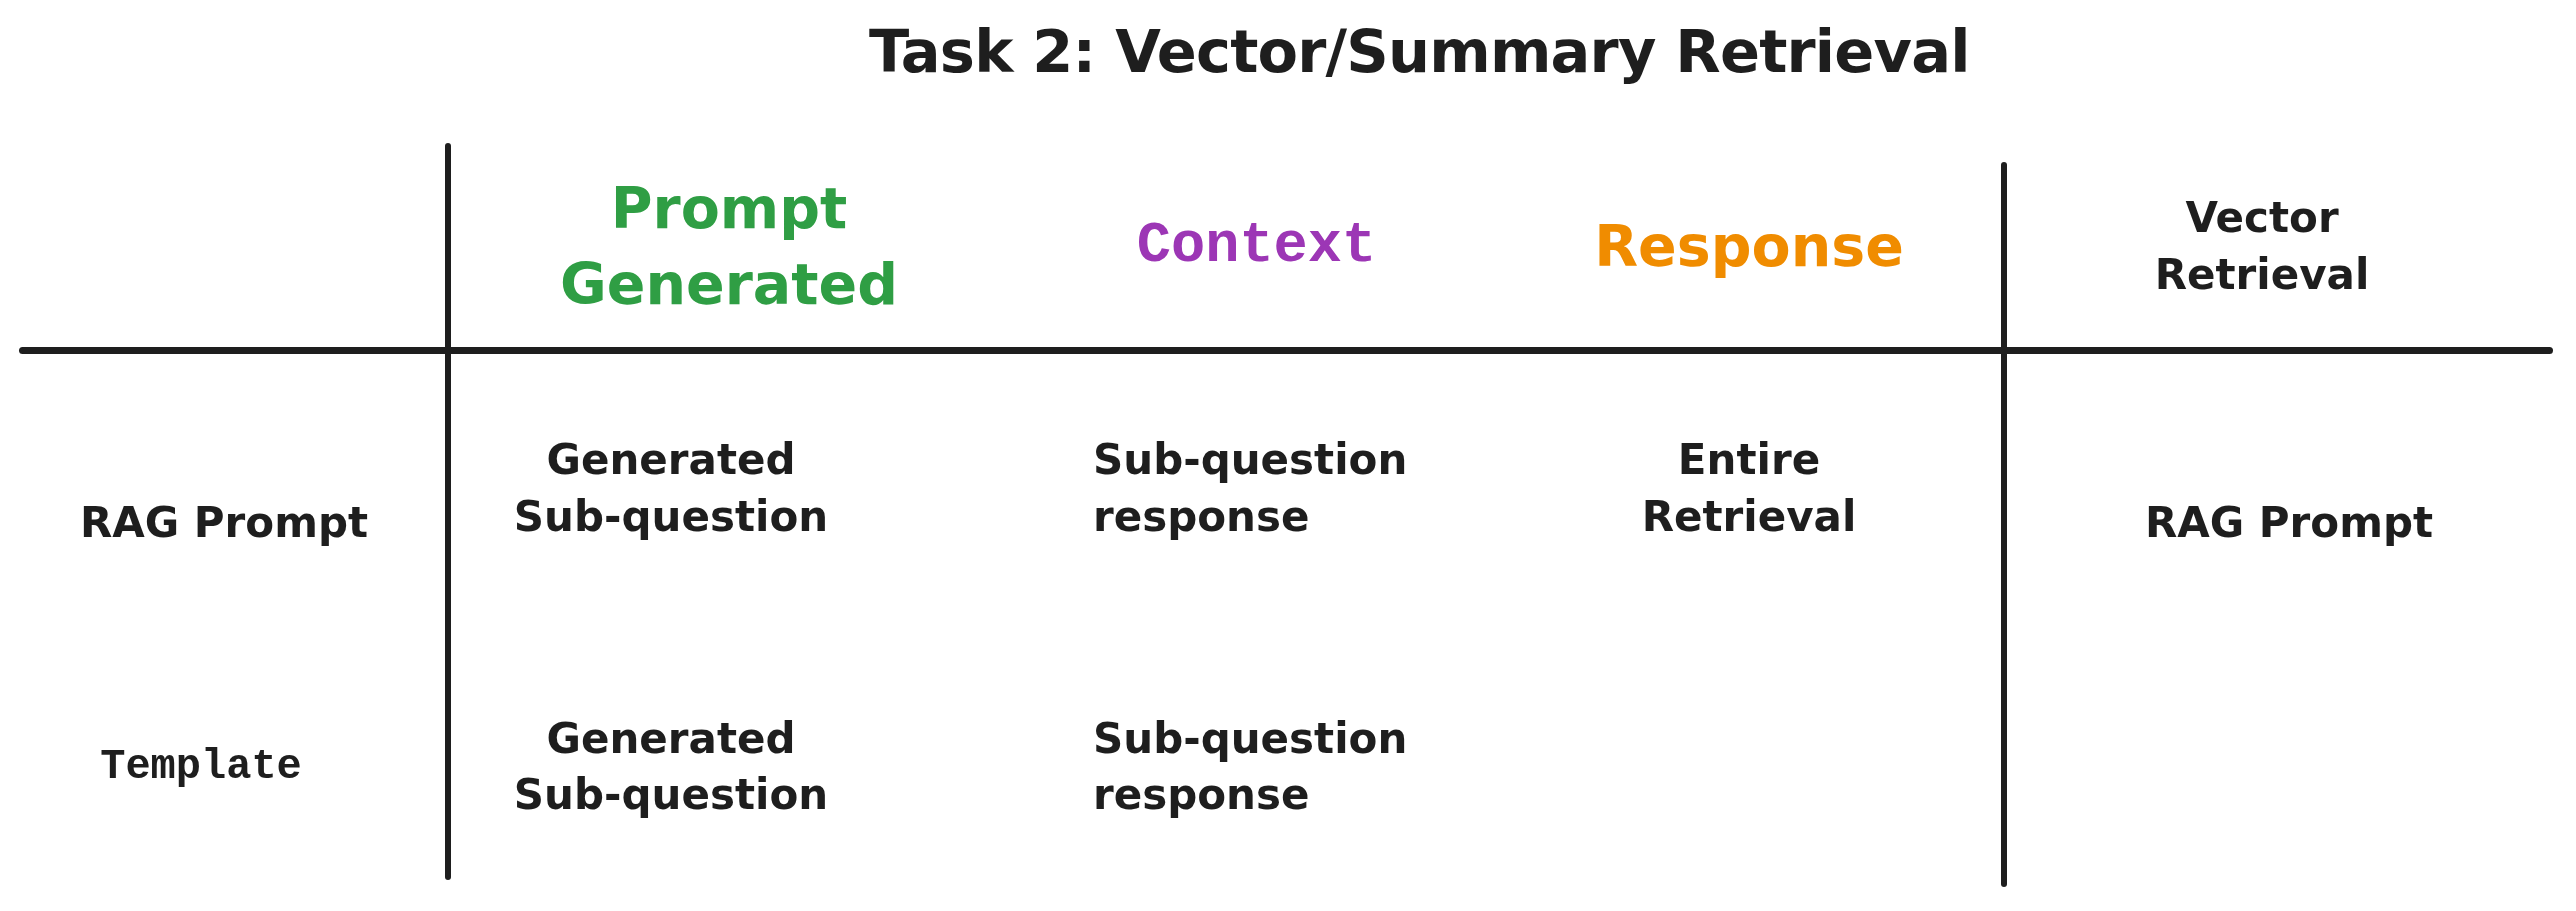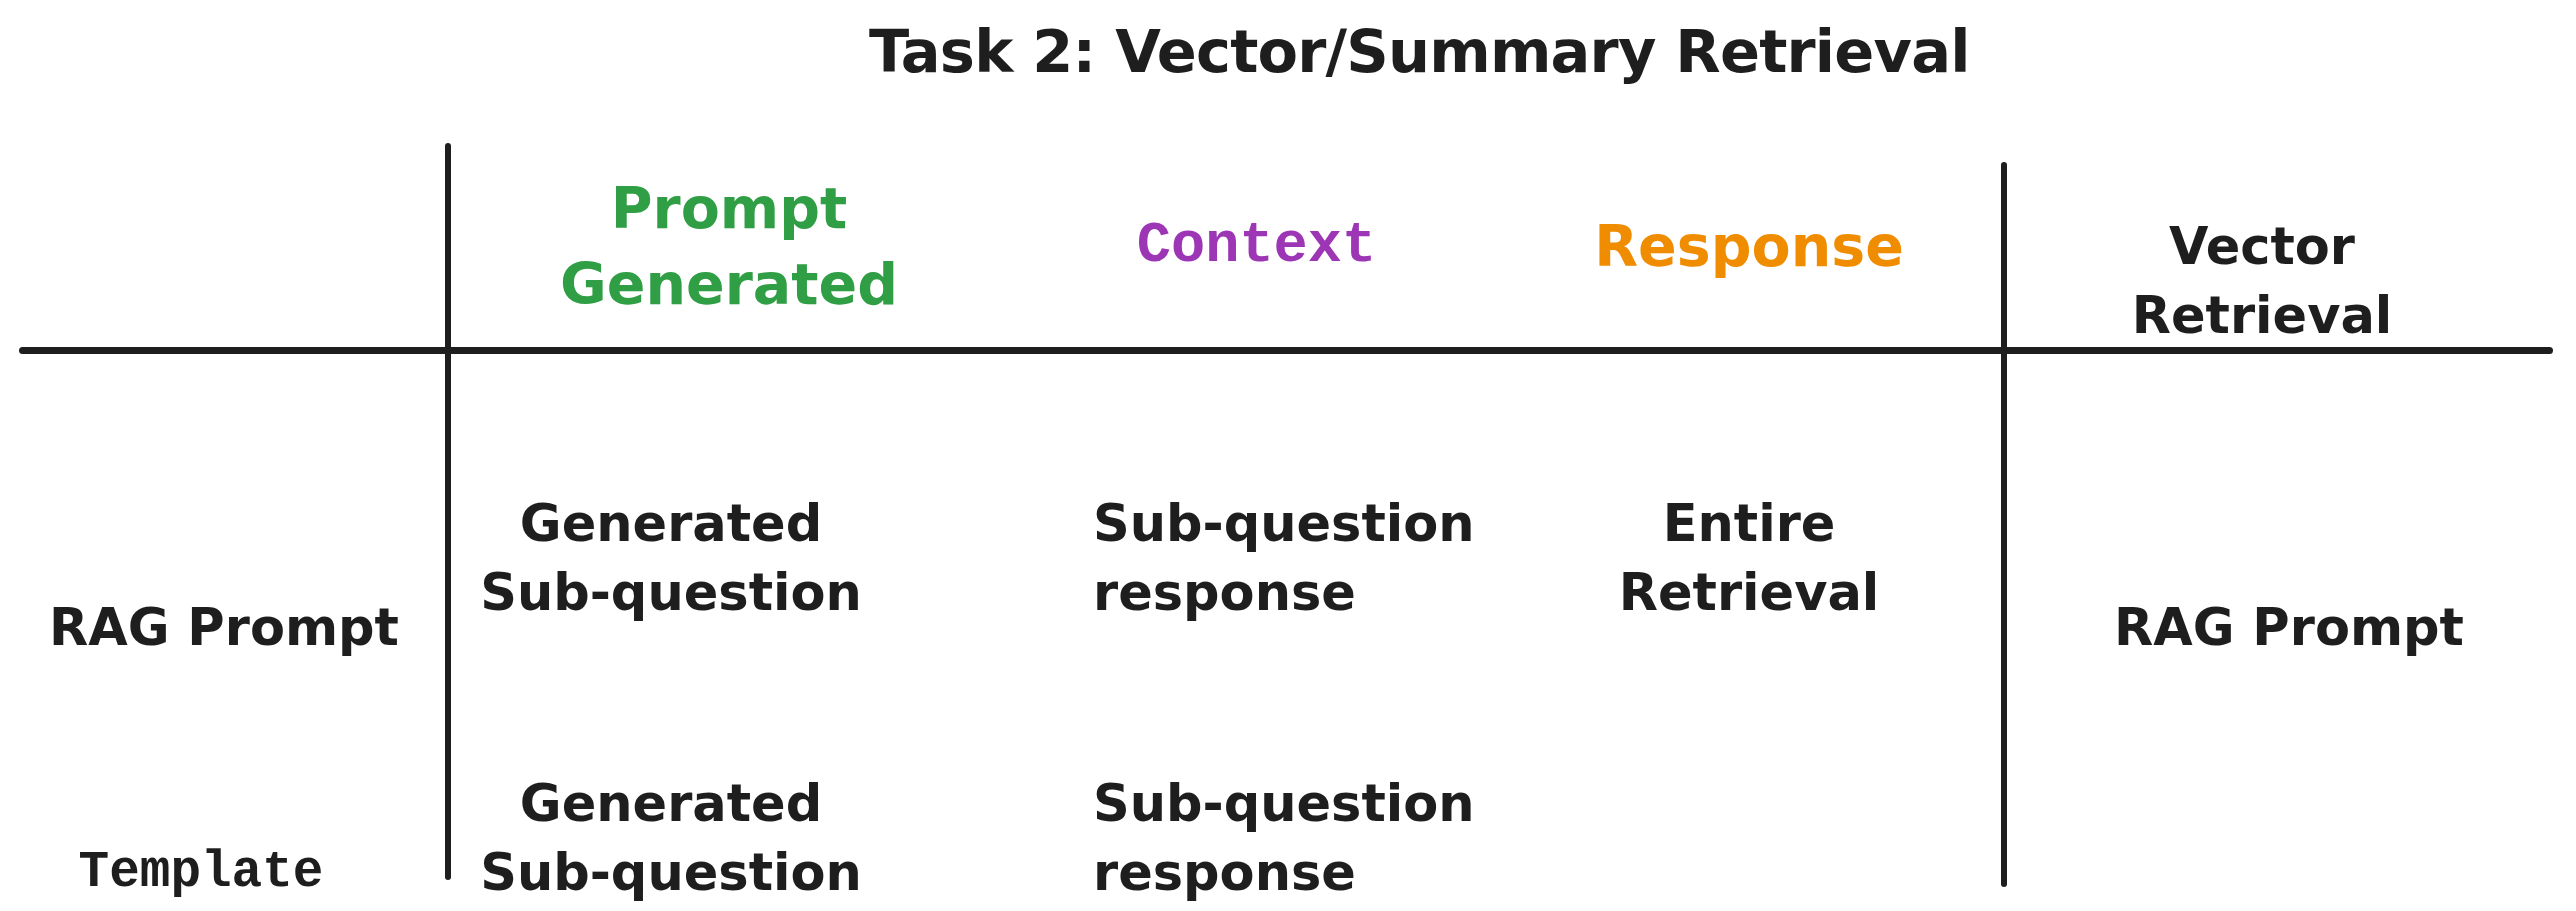--- a/index.html
+++ b/index.html
@@ -56,21 +56,21 @@
     flex-direction: column;
     justify-content: center;
     align-items: center;
     text-align: center;
   }
   .cell .ln {
     display: block;
     white-space: nowrap;
   }
   .hdr { font-size: 57px; line-height: 1.32; }
-  .bdy { font-size: 51px; line-height: 1.34; color: #1e1e1e; justify-content: flex-end; }
+  .bdy { font-size: 42px; line-height: 1.34; color: #1e1e1e; }
 
   
   .col-label            { padding-right: 54px; }
   .col-context          { padding-right: 46px; font-family: Liberation Mono, monospace; }
   .col-question         { padding-right: 116px; }
   .hdr.col-response     { padding-right: 54px; }
   .bdy.col-response {
     align-items: flex-start;
     text-align: left;
     padding-left: 83px;

